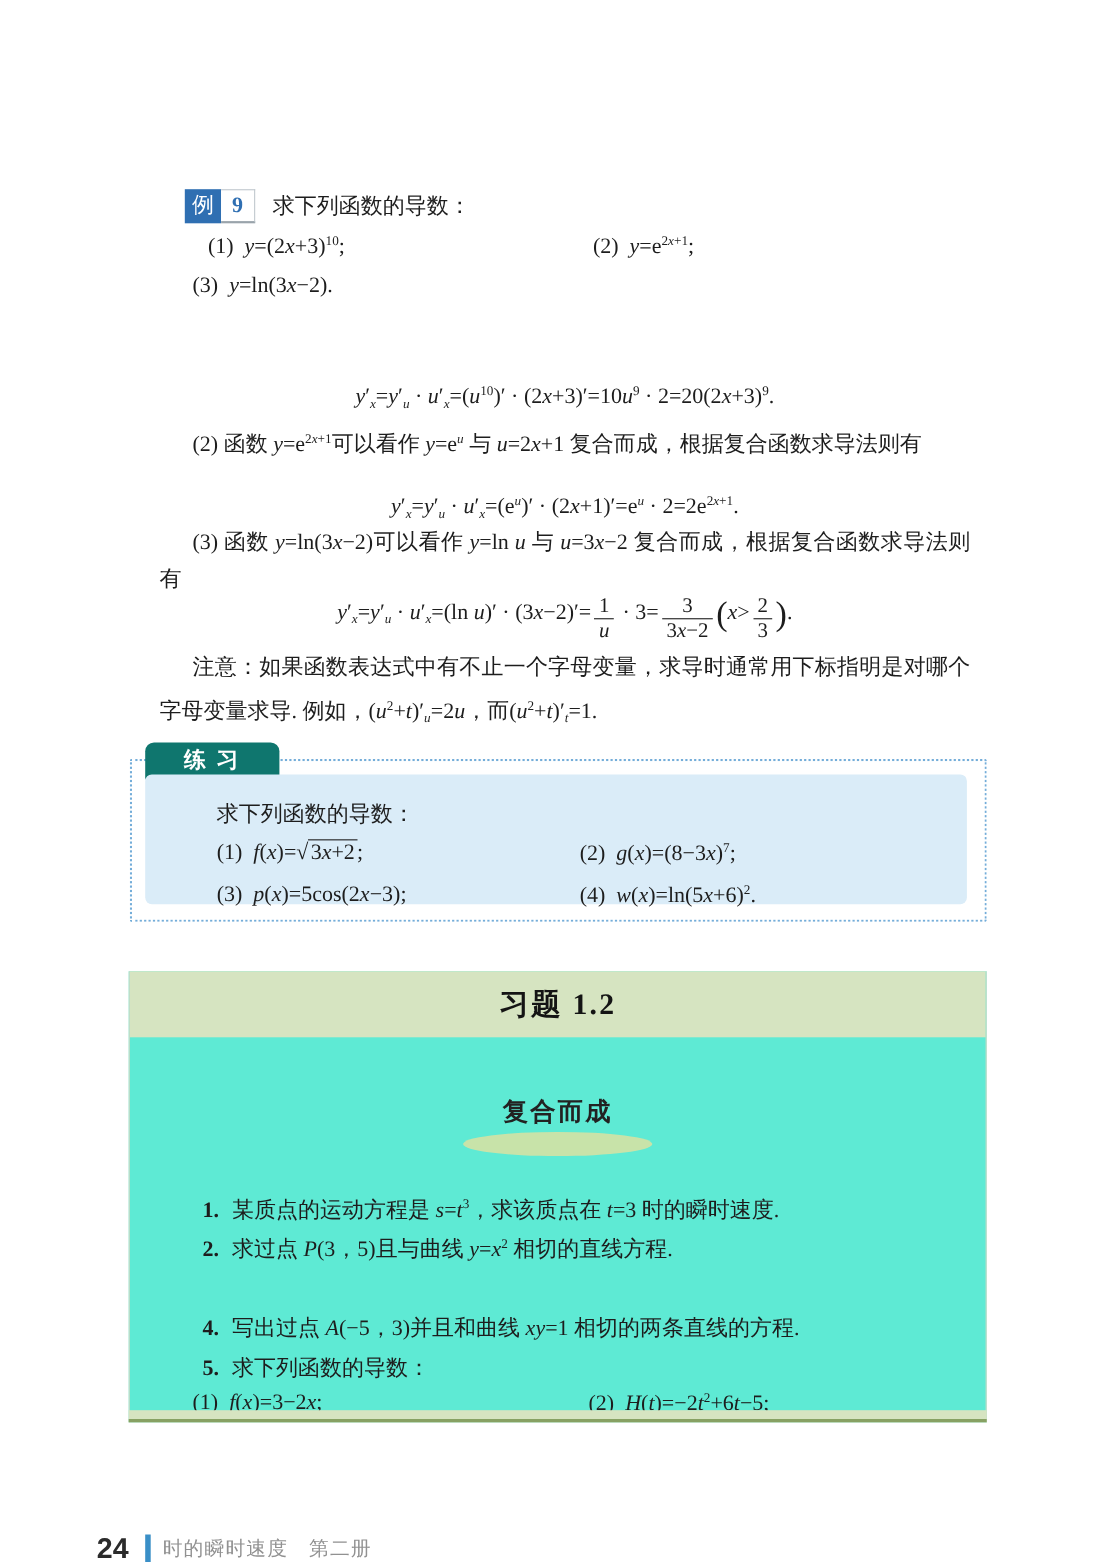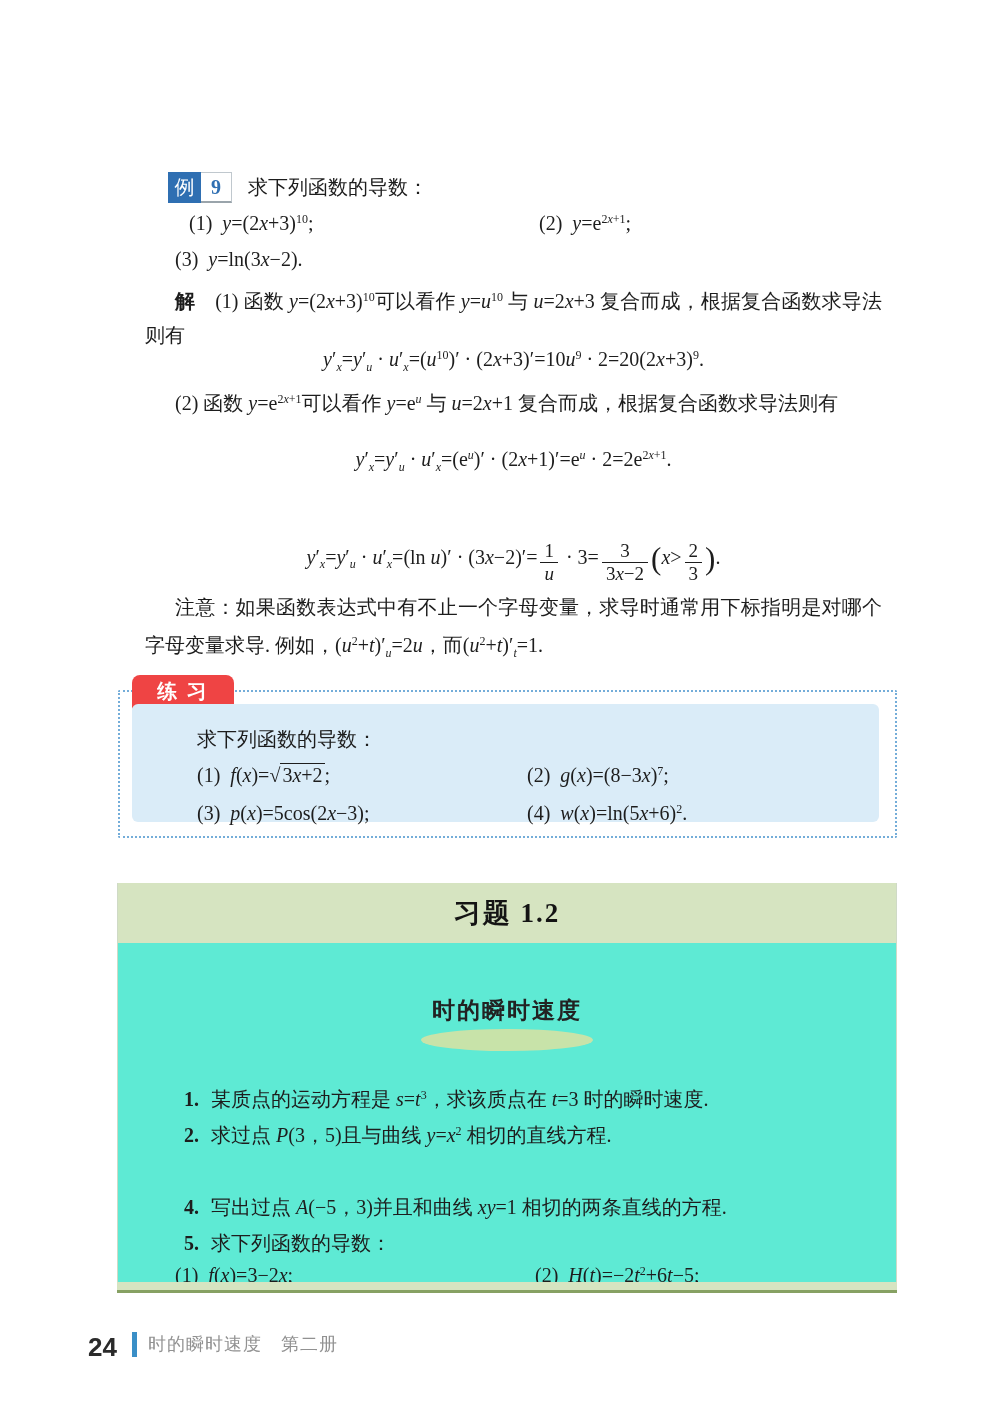--- a/index.html
+++ b/index.html
@@ -30,21 +30,21 @@
   .row-ab .colB{position:absolute;left:380px;top:0}
   .row-c{position:absolute;top:248px;left:175px}
   .para{position:absolute;left:145px;width:737px;line-height:34px;text-align:justify;text-indent:30px}
   .sol-label{margin-right:20px}
   .formula{position:absolute;left:145px;width:737px;text-align:center}
   .item-no{margin-right:10px}
 
   
   .practice-box{position:absolute;top:690px;left:118px;width:779px;height:148px;
                 border:2px dotted #74add9;border-radius:2px}
-  .practice-tab{position:absolute;top:-17px;left:12px;width:102px;height:34px;background:#ef4444;
+  .practice-tab{position:absolute;top:-17px;left:12px;width:122px;height:34px;background:#0f766e;
                 border-radius:8px 8px 2px 2px;color:#fff;text-align:center;line-height:33px;
                 font-family:"Liberation Sans","DejaVu Sans",sans-serif;font-weight:bold;font-size:20px;letter-spacing:2px}
   .practice-panel{position:absolute;left:12px;right:16px;top:12px;bottom:14px;background:#daecf8;border-radius:6px}
   .pr-title{position:absolute;left:65px;top:22px}
   .pr-item{position:absolute;white-space:nowrap}
   .pr-1{left:65px;top:60px}.pr-2{left:395px;top:60px}
   .pr-3{left:65px;top:98px}.pr-4{left:395px;top:98px}
 
   
   .exercise-box{position:absolute;top:883px;left:117px;width:780px;height:410px;background:#5eead4;
@@ -58,21 +58,21 @@
             font-weight:600;font-size:23px;letter-spacing:2px;color:#222}
   .ex-item{position:absolute;left:66px;white-space:nowrap}
   .ex-item .no{margin-right:12px}
   .ex-i1{top:203px}.ex-i2{top:239px}.ex-i3{top:275px}.ex-i4{top:311px}.ex-i5{top:347px}
   .ex5-row{position:absolute;top:381px;left:57px;width:700px}
   .ex5-row .p2{position:absolute;left:360px;top:0}
   .ex-strip{position:absolute;bottom:0;left:-1px;right:-1px;height:11px;background:#d6e4c1;
             border-bottom:3px solid #87a163}
 
   
-  .footer{position:absolute;top:1332px;left:88px;display:flex;align-items:flex-start}
+  .footer{position:absolute;top:1392px;left:88px;display:flex;align-items:center}
   .page-num{font-family:"Liberation Sans","DejaVu Sans",sans-serif;font-weight:bold;font-size:26px;color:#2b2b2b}
   .footer-bar{display:inline-block;width:5px;height:25px;background:#3a8fc7;margin:0 11px 0 15px}
   .book-title{font-size:18px;color:#919191;letter-spacing:1px}
 </style>
 </head>
 <body>
 
 <div class="page">
 
   <div class="ex-header">
@@ -88,28 +88,26 @@
       <span class="item-no">(1)</span><span><i>y</i>=(2<i>x</i>+3)<sup>10</sup>;</span>
     </span>
     <span class="colB">
       <span class="item-no">(2)</span><span><i>y</i>=e<sup>2<i>x</i>+1</sup>;</span>
     </span>
   </div>
   <div class="row-c">
     <span class="item-no">(3)</span><span><i>y</i>=ln(3<i>x</i>−2).</span>
   </div>
 
-  <p class="para" style="top:280px">
-    <b class="sol-label">解</b><span>(1) 函数 <i>y</i>=(2<i>x</i>+3)<sup>10</sup>可以看作 <i>y</i>=<i>u</i><sup>10</sup> 与 <i>u</i>=2<i>x</i>+3 复合而成，根据复合函数求导法则有</span>
-  </p>
   <div class="formula" style="top:348px"><i>y</i>′<sub><i>x</i></sub>=<i>y</i>′<sub><i>u</i></sub> · <i>u</i>′<sub><i>x</i></sub>=(<i>u</i><sup>10</sup>)′ · (2<i>x</i>+3)′=10<i>u</i><sup>9</sup> · 2=20(2<i>x</i>+3)<sup>9</sup>.</div>
 
   <p class="para" style="top:382px">(2) 函数 <i>y</i>=e<sup>2<i>x</i>+1</sup>可以看作 <i>y</i>=e<sup><i>u</i></sup> 与 <i>u</i>=2<i>x</i>+1 复合而成，根据复合函数求导法则有</p>
   <div class="formula" style="top:448px"><i>y</i>′<sub><i>x</i></sub>=<i>y</i>′<sub><i>u</i></sub> · <i>u</i>′<sub><i>x</i></sub>=(e<sup><i>u</i></sup>)′ · (2<i>x</i>+1)′=e<sup><i>u</i></sup> · 2=2e<sup>2<i>x</i>+1</sup>.</div>
 
+  <p class="para" style="top:476px">(3) 函数 <i>y</i>=ln(3<i>x</i>−2)可以看作 <i>y</i>=ln <i>u</i> 与 <i>u</i>=3<i>x</i>−2 复合而成，根据复合函数求导法则有</p>
   <div class="formula" style="top:540px"><i>y</i>′<sub><i>x</i></sub>=<i>y</i>′<sub><i>u</i></sub> · <i>u</i>′<sub><i>x</i></sub>=(ln <i>u</i>)′ · (3<i>x</i>−2)′=<span class="frac"><span class="fn">1</span><span class="fd"><i>u</i></span></span> · 3=<span class="frac"><span class="fn">3</span><span class="fd">3<i>x</i>−2</span></span><span class="bigp">(</span><i>x</i>&gt;<span class="frac"><span class="fn">2</span><span class="fd">3</span></span><span class="bigp">)</span>.</div>
 
   <p class="para" style="top:590px">注意：如果函数表达式中有不止一个字母变量，求导时通常用下标指明是对哪个字母变量求导. 例如，(<i>u</i><sup>2</sup>+<i>t</i>)′<sub><i>u</i></sub>=2<i>u</i>，而(<i>u</i><sup>2</sup>+<i>t</i>)′<sub><i>t</i></sub>=1.</p>
 
   <div class="practice-box">
     <div class="practice-tab">练 习</div>
     <div class="practice-panel">
       <div class="pr-title">求下列函数的导数：</div>
       <div class="pr-item pr-1">
         <span class="item-no">(1)</span><span><i>f</i>(<i>x</i>)=<span class="sq">√<span class="vinc">3<i>x</i>+2</span></span>;</span>
@@ -126,21 +124,21 @@
     </div>
   </div>
 
   <div class="exercise-box">
     <div class="ex-banner">
       <span>习题 1.2</span>
     </div>
 
     <div class="ex-sub">
       <span class="sub-ellipse"></span>
-      <span class="sub-text">时的瞬时速度</span>
+      <span class="sub-text">复合而成</span>
     </div>
 
     <div class="ex-item ex-i1">
       <b class="no">1.</b><span>某质点的运动方程是 <i>s</i>=<i>t</i><sup>3</sup>，求该质点在 <i>t</i>=3 时的瞬时速度.</span>
     </div>
     <div class="ex-item ex-i2">
       <b class="no">2.</b><span>求过点 <i>P</i>(3，5)且与曲线 <i>y</i>=<i>x</i><sup>2</sup> 相切的直线方程.</span>
     </div>
     <div class="ex-item ex-i4">
       <b class="no">4.</b><span>写出过点 <i>A</i>(−5，3)并且和曲线 <i>xy</i>=1 相切的两条直线的方程.</span>

